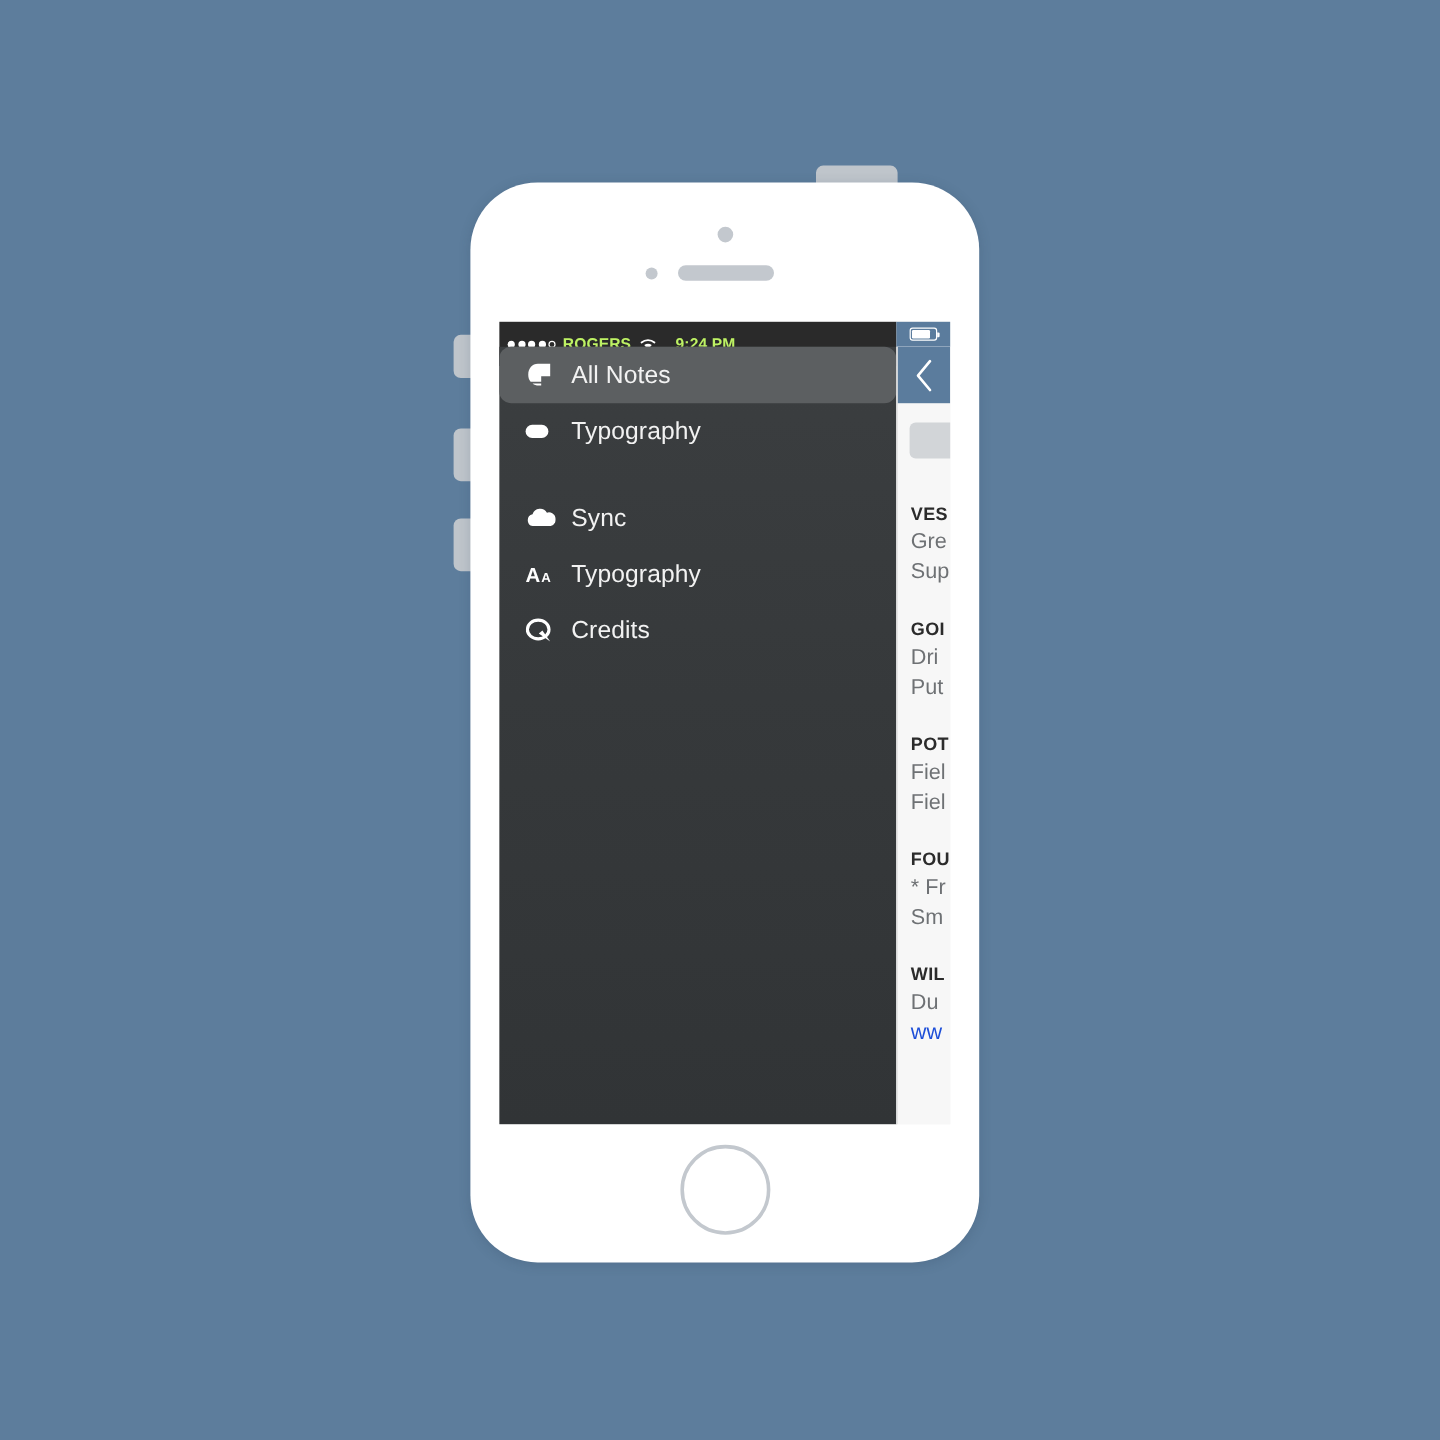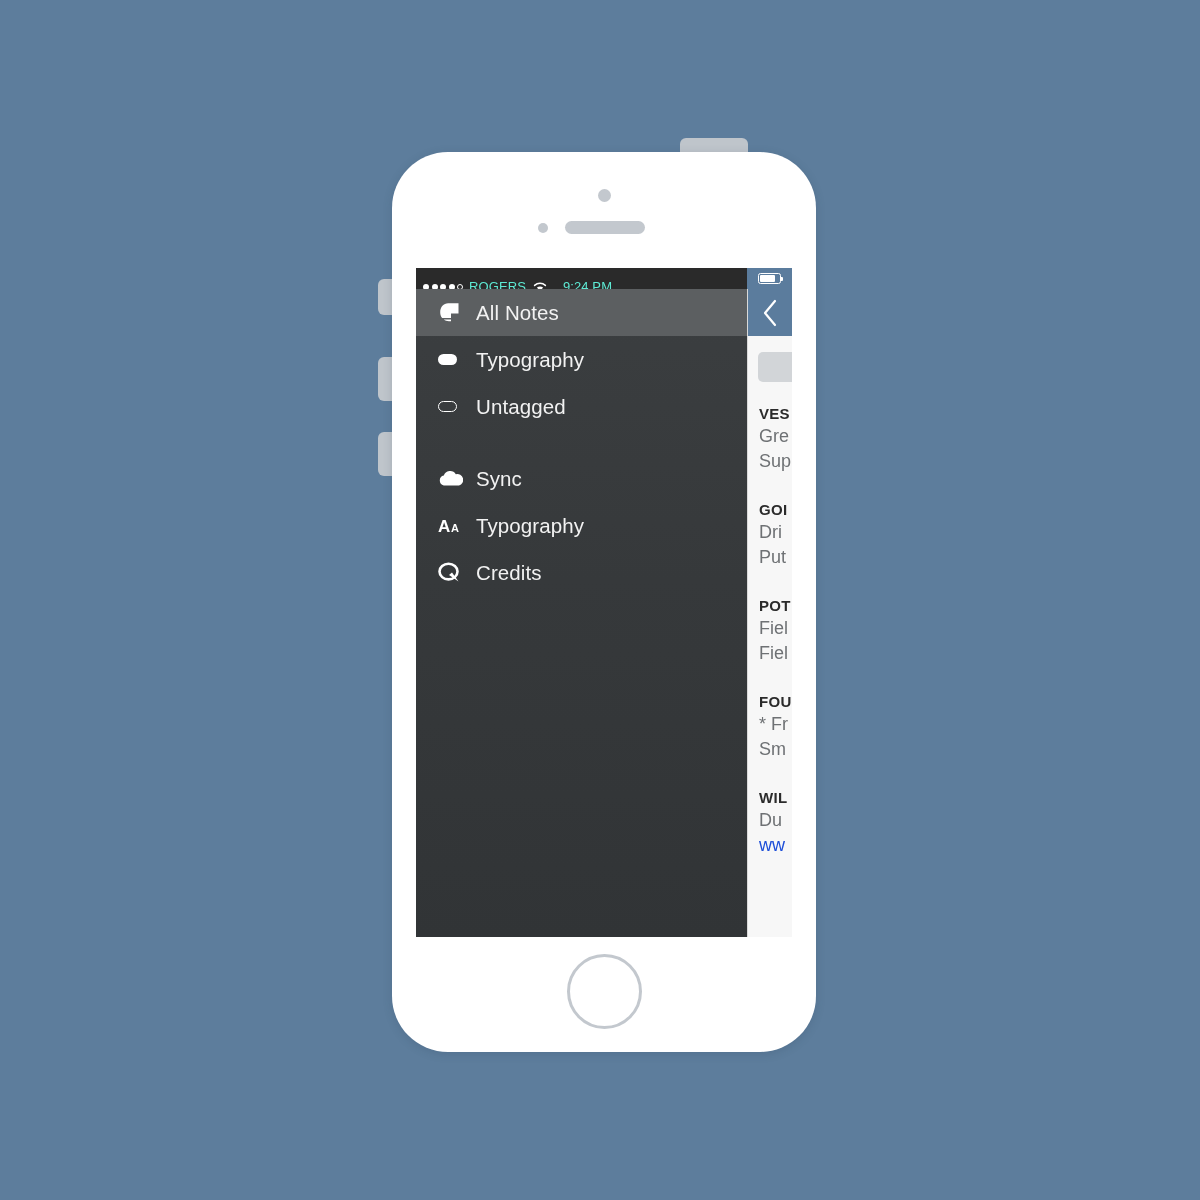--- a/index.html
+++ b/index.html
@@ -91,23 +91,23 @@
 
   
   #status-bar {
     position: absolute;
     left: 0; top: 0;
     width: 331px;
     height: 37px;
     background: #2a2a2a;
     display: flex;
     align-items: center;
-    color: #5eead4;
+    color: #bef264;
     font-size: 13px;
-    font-weight: normal;
+    font-weight: bold;
     letter-spacing: 0.1px;
   }
   #signal-dots {
     display: flex; align-items: center; gap: 2.5px;
     margin-left: 7px;
   }
   .dot {
     width: 6px; height: 6px; border-radius: 50%;
     background: #ffffff;
   }
@@ -161,20 +161,21 @@
 
   .menu-row {
     display: flex;
     align-items: center;
     height: 47px;
     padding-left: 22px;
     box-sizing: border-box;
   }
   .menu-row.selected {
     background: #5c5f61;
+    border-radius: 10px;
   }
   .menu-icon {
     width: 30px;
     display: flex;
     align-items: center;
     justify-content: flex-start;
     flex-shrink: 0;
   }
   .menu-label {
     color: #f2f2f2;
@@ -221,21 +222,21 @@
     justify-content: center;
   }
   #search-bar {
     margin: 16px 0 0 10px;
     width: 60px;
     height: 30px;
     background: #d2d5d8;
     border-radius: 5px;
   }
   #note-items {
-    margin-top: 21px;
+    margin-top: 36px;
   }
   .note-item {
     padding: 0 0 0 11px;
     margin-bottom: 25px;
     white-space: nowrap;
     overflow: hidden;
   }
   .note-title {
     font-size: 15px;
     font-weight: bold;
@@ -305,26 +306,20 @@
       <span class="menu-label">All Notes</span>
     </div>
 
     <div class="menu-row">
       <span class="menu-icon">
         <span class="icon-tag-filled"></span>
       </span>
       <span class="menu-label">Typography</span>
     </div>
 
-    <div class="menu-row">
-      <span class="menu-icon">
-        <span class="icon-tag-outline"></span>
-      </span>
-      <span class="menu-label">Untagged</span>
-    </div>
 
 
     <div id="menu-spacer"></div>
 
     <div class="menu-row">
       <span class="menu-icon">
         <svg width="25" height="17" viewBox="0 0 25 17">
           <path d="M5.8 15.4 A5.0 5.0 0 0 1 5.8 5.6 A6.6 6.6 0 0 1 17.8 4.2 A4.6 4.6 0 0 1 21.0 15.4 Z" fill="#ffffff"></path>
         </svg>
       </span>

